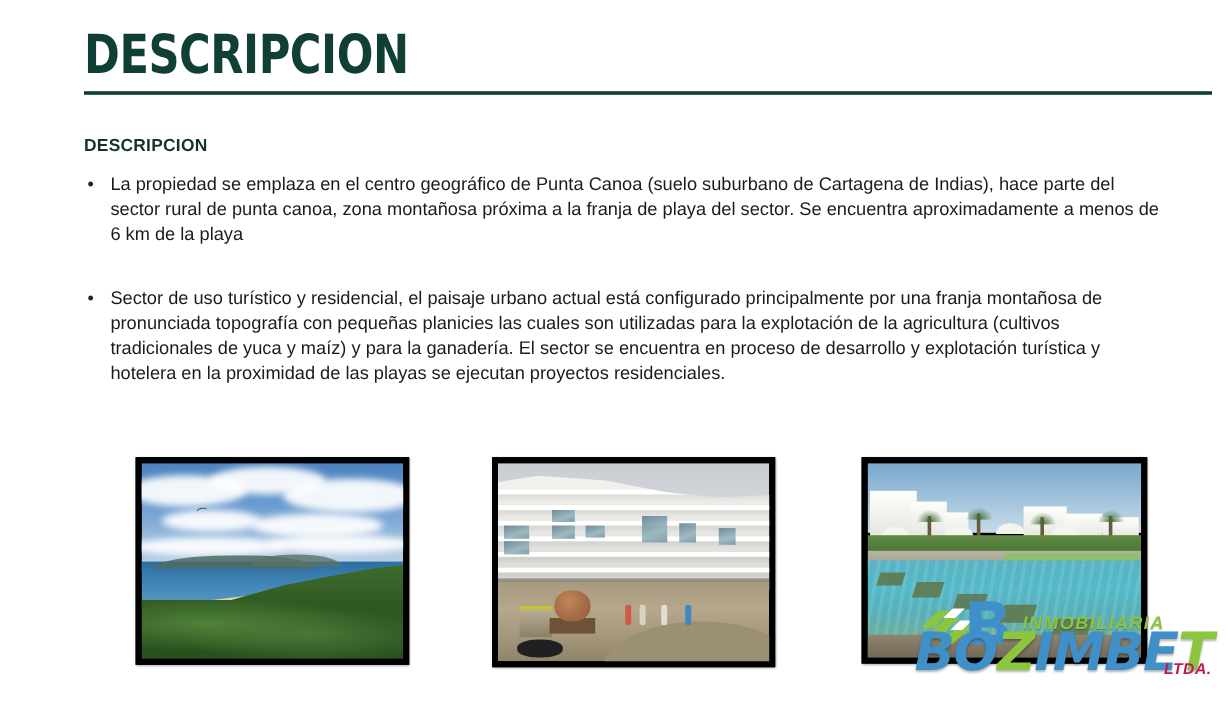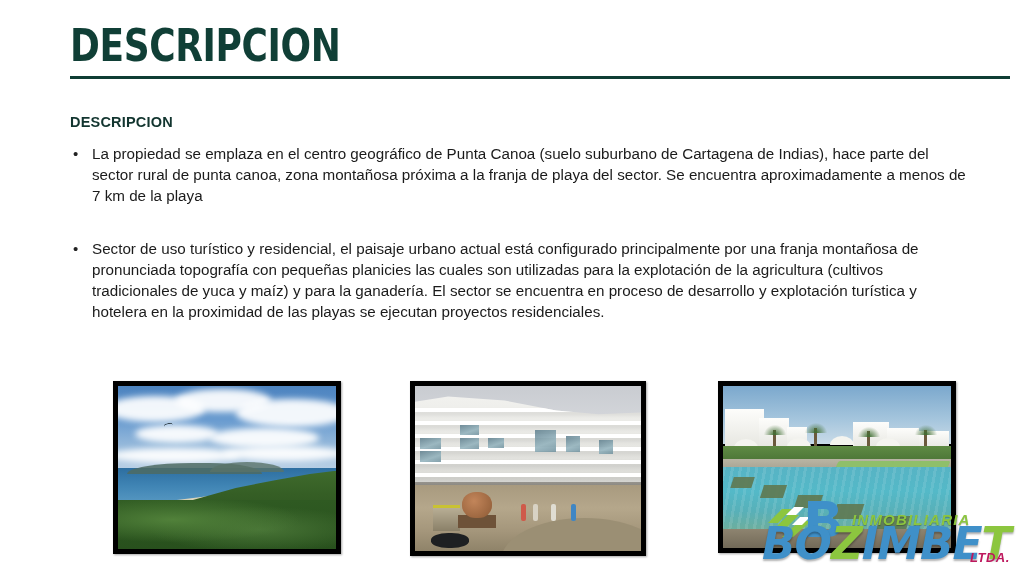--- a/index.html
+++ b/index.html
@@ -327,21 +327,21 @@
 
 <div class="slide">
 
   <div class="slide-title">DESCRIPCION</div>
   <div class="title-rule"></div>
 
   <div class="section" id="localizacion-section">
     <div class="section-heading">DESCRIPCION</div>
     <div class="bullet-row">
       <span class="bullet-marker">•</span>
-      <span class="bullet-text">La propiedad se emplaza en el centro geográfico de Punta Canoa (suelo suburbano de Cartagena de Indias), hace parte del sector rural de punta canoa, zona montañosa próxima a la franja de playa del sector. Se encuentra aproximadamente a menos de 7 km de la playa</span>
+      <span class="bullet-text">La propiedad se emplaza en el centro geográfico de Punta Canoa (suelo suburbano de Cartagena de Indias), hace parte del sector rural de punta canoa, zona montañosa próxima a la franja de playa del sector. Se encuentra aproximadamente a menos de 6 km de la playa</span>
     </div>
   </div>
 
   <div class="section" id="caracteristicas-section">
     <div class="bullet-row">
       <span class="bullet-marker">•</span>
       <span class="bullet-text">Sector de uso turístico y residencial, el paisaje urbano actual está configurado principalmente por una franja montañosa de pronunciada topografía con pequeñas planicies las cuales son utilizadas para la explotación de la agricultura (cultivos tradicionales de yuca y maíz) y para la ganadería. El sector se encuentra en proceso de desarrollo y explotación turística y hotelera en la proximidad de las playas se ejecutan proyectos residenciales.</span>
     </div>
   </div>
 

